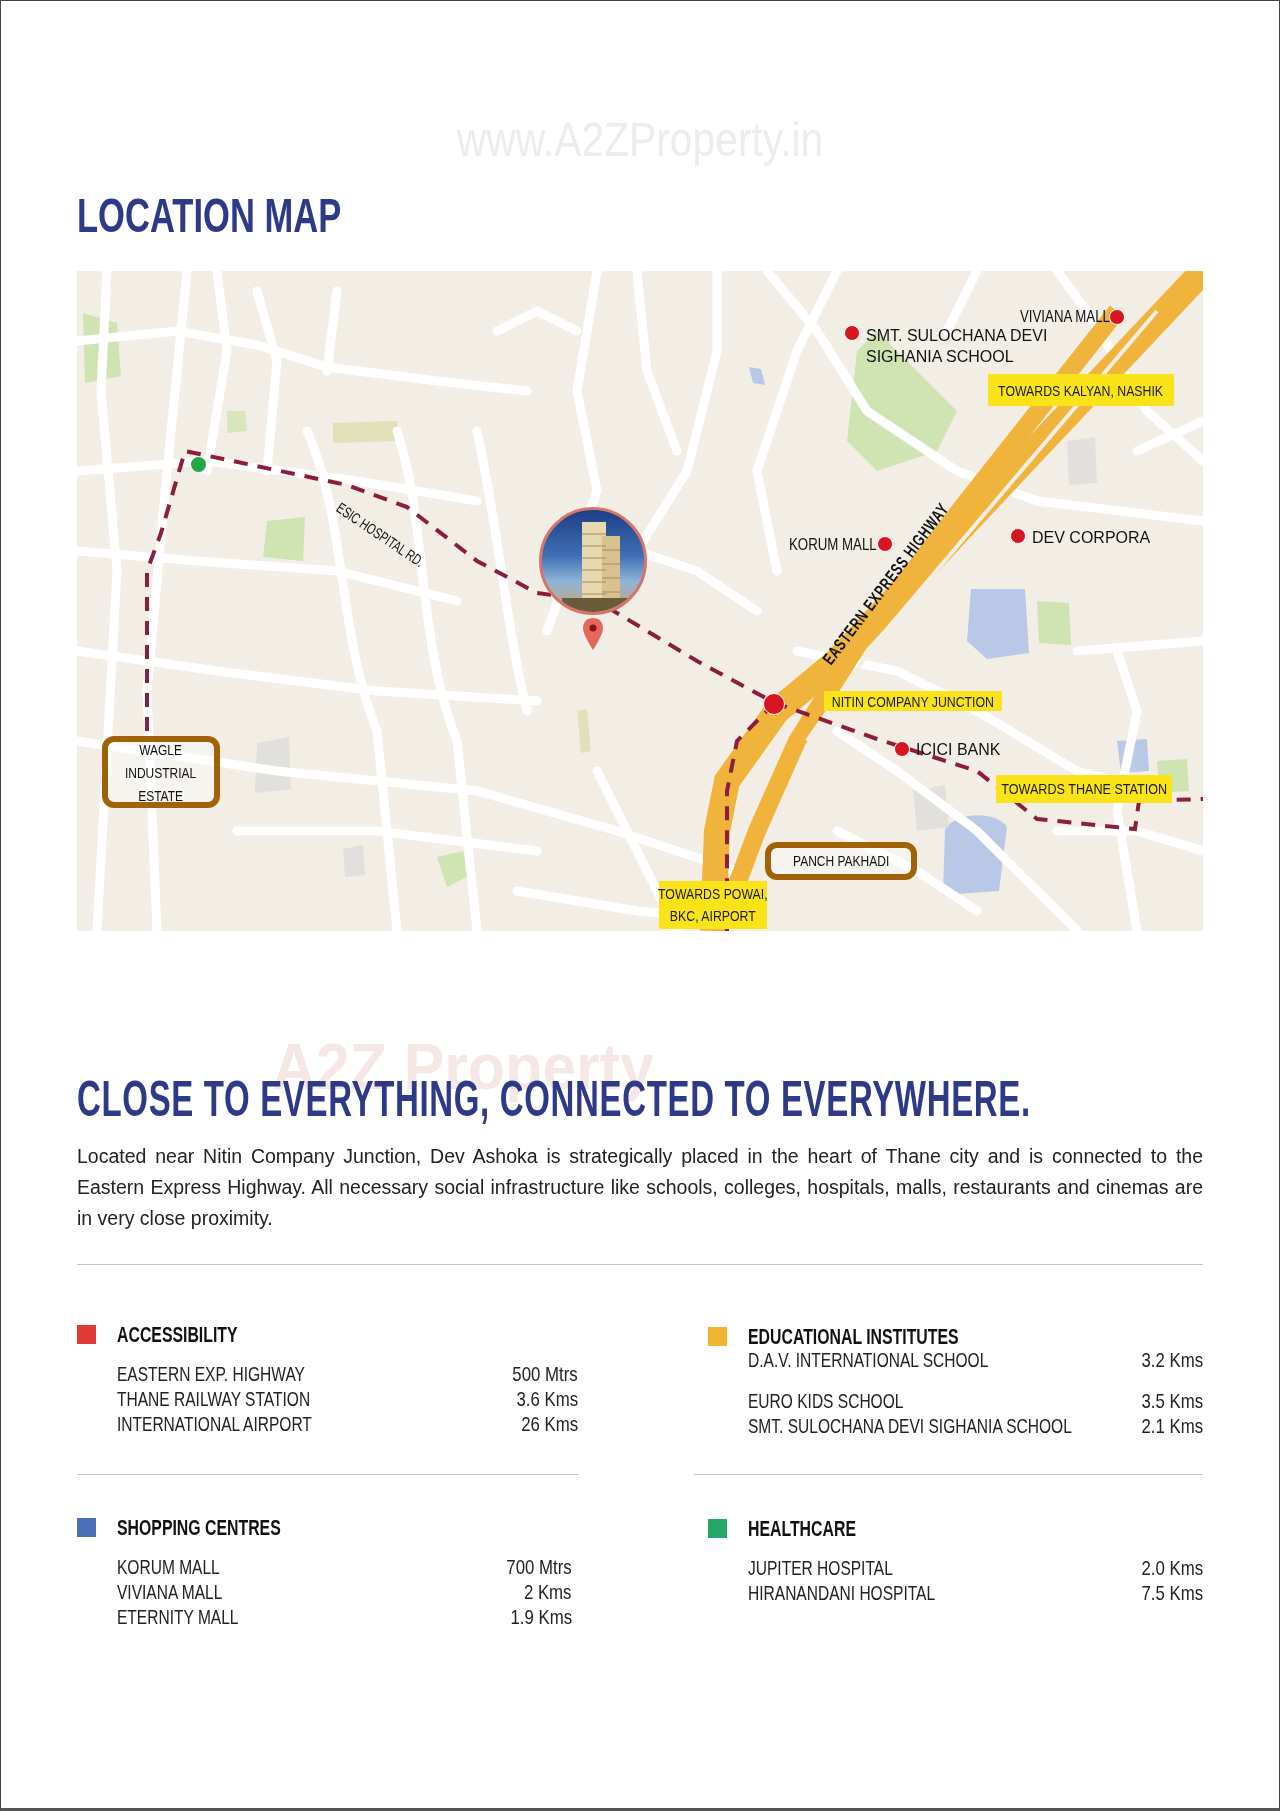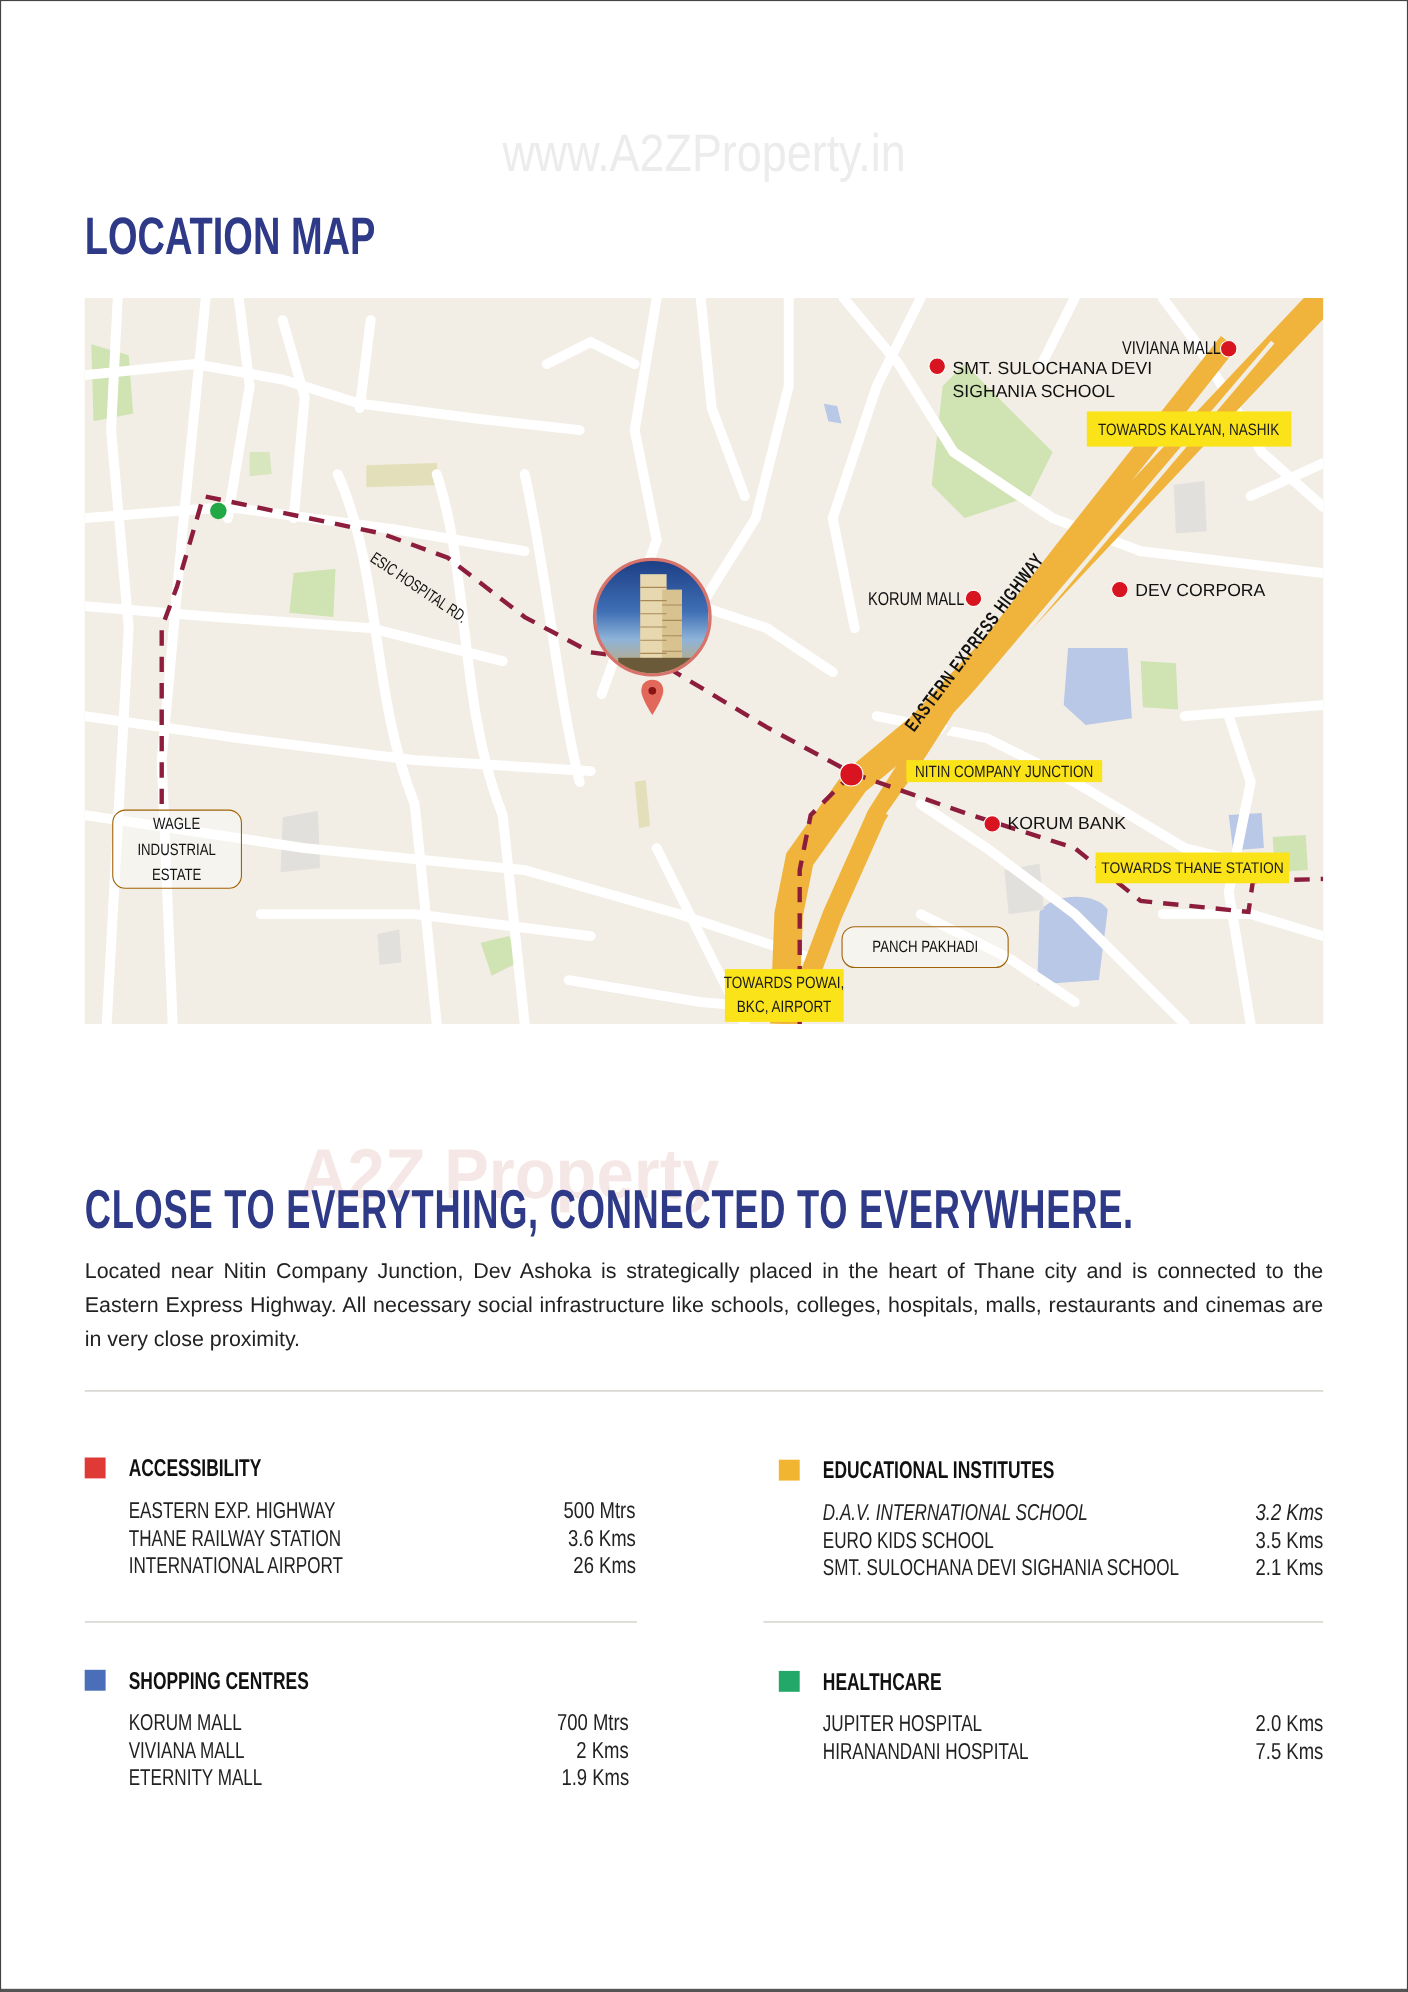--- a/index.html
+++ b/index.html
@@ -42,21 +42,21 @@
     position: absolute; width: 16px; height: 16px; border-radius: 50%;
     background: #d7141f; border: 1px solid #fff;
   }
   .yellow-tag {
     position: absolute; background: #fbe31a; color: #1a1a1a; font-size: 15px;
     padding: 0 10px; white-space: nowrap; display: flex; align-items: center; justify-content: center;
     text-align: center;
   }
   .yellow-tag span { display: inline-block; transform: scaleX(0.82); }
   .outline-tag {
-    position: absolute; border: 1px solid #a16207; border-radius: 12px;
+    position: absolute; border: 6px solid #a16207; border-radius: 12px;
     background: rgba(255,255,255,0.35); font-size: 15px; color: #111;
     display: flex; align-items: center; justify-content: center; text-align: center;
     line-height: 24px;
   }
   .outline-tag span { display: inline-block; transform: scaleX(0.8); }
   .project-photo {
     position: absolute; left: 462px; top: 236px; width: 108px; height: 108px; border-radius: 50%;
     border: 3px solid #d8736b; overflow: hidden;
     background: linear-gradient(180deg, #1d3f86 0%, #3f6fb5 45%, #8fb4d8 70%, #c8a56a 100%);
   }
@@ -220,21 +220,21 @@
     <circle cx="11" cy="11" r="3.5" fill="#8a1414"></circle>
   </svg>
 
   <div class="poi-dot" style="left:686px;top:422px;width:22px;height:22px;"></div>
 
   <div class="yellow-tag" style="left:747px;top:420px;width:178px;height:20px;">
     <span>NITIN COMPANY JUNCTION</span>
   </div>
 
   <div class="poi-dot" style="left:817px;top:470px;"></div>
-  <div class="map-label" style="left:839px;top:470px;">KORUM BANK</div>
+  <div class="map-label" style="left:839px;top:470px;">ICICI BANK</div>
 
   <div class="yellow-tag" style="left:919px;top:504px;width:176px;height:28px;font-size:14px;">
     <span style="transform:scaleX(0.9);">TOWARDS THANE STATION</span>
   </div>
 
   <div class="outline-tag" style="left:25px;top:465px;width:118px;height:72px;line-height:23px;">
     <span>
       <div>WAGLE</div>
       <div>INDUSTRIAL</div>
       <div>ESTATE</div>
@@ -274,21 +274,21 @@
   </div>
   <div class="cat-row" style="top:90px;width:461px;">
     <span class="name">INTERNATIONAL AIRPORT</span>
       <span class="val">26 Kms</span>
   </div>
 </div>
 
 <div class="cat" style="left:708px;top:1324px;width:495px;">
   <div class="cat-swatch" style="background:#f2b531;"></div>
   <div class="cat-title">EDUCATIONAL INSTITUTES</div>
-  <div class="cat-row" style="top:40px;width:455px;font-style:italic;">
+  <div class="cat-row" style="top:24px;width:455px;">
     <span class="name">D.A.V. INTERNATIONAL SCHOOL</span>
       <span class="val">3.2 Kms</span>
   </div>
   <div class="cat-row" style="top:65px;width:455px;">
     <span class="name">EURO KIDS SCHOOL</span>
       <span class="val">3.5 Kms</span>
   </div>
   <div class="cat-row" style="top:90px;width:455px;">
     <span class="name">SMT. SULOCHANA DEVI SIGHANIA SCHOOL</span>
       <span class="val">2.1  Kms</span>

